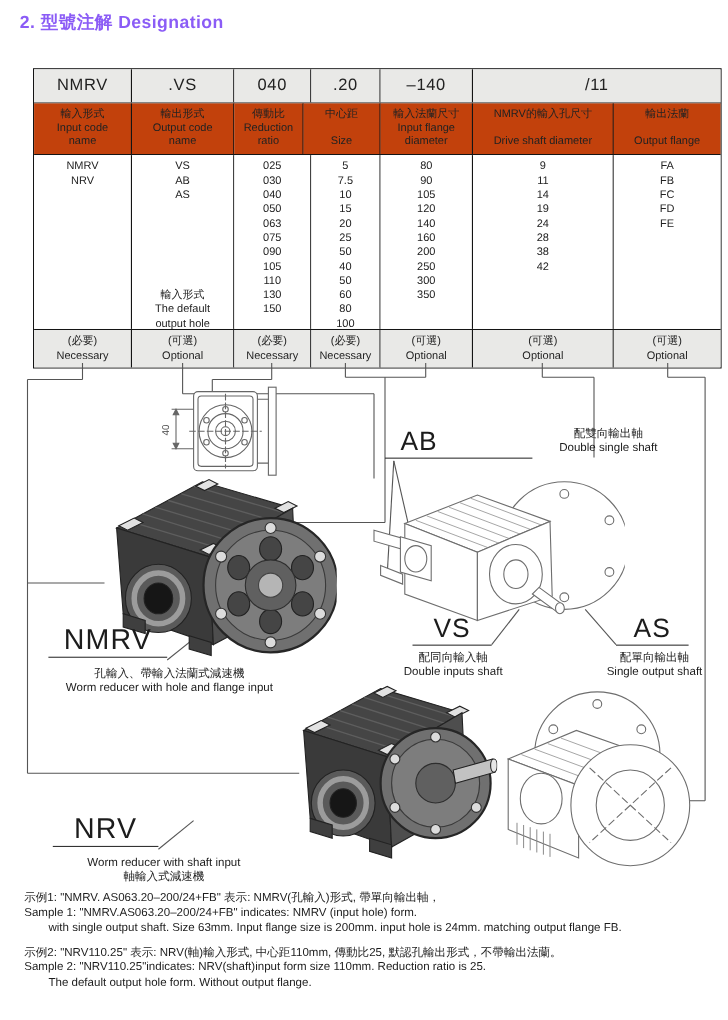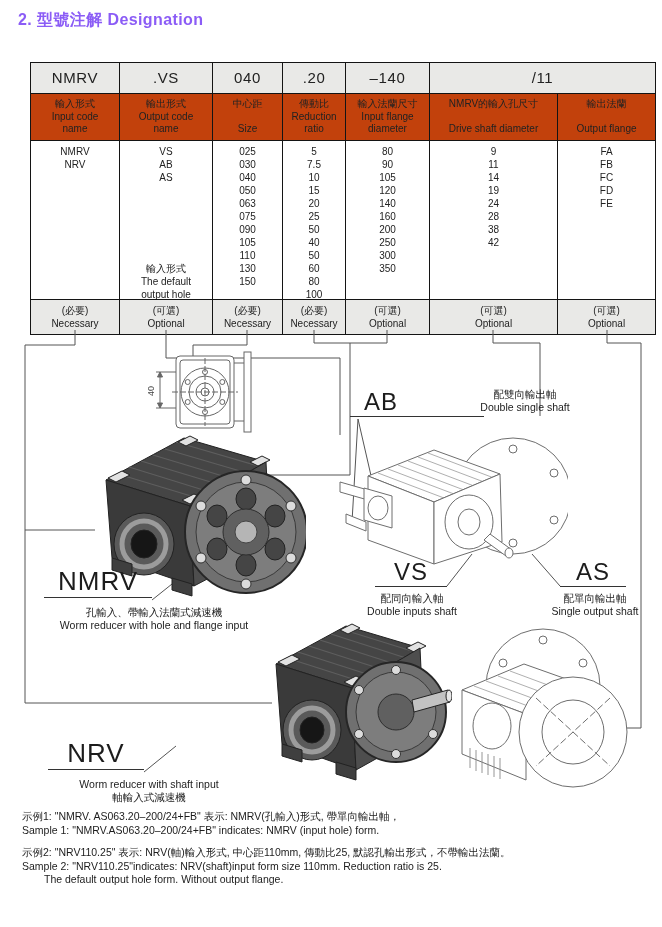--- a/index.html
+++ b/index.html
@@ -46,26 +46,26 @@
       <div class="tc c4">–140</div>
       <div class="tc c5">/11</div>
     </div>
     <div class="trow heads">
       <div class="tc c0">輸入形式
 Input code
 name</div>
       <div class="tc c1">輸出形式
 Output code
 name</div>
-      <div class="tc c2">中心距
-
-Size</div>
       <div class="tc c3">傳動比
 Reduction
 ratio</div>
+      <div class="tc c2">中心距
+
+Size</div>
       <div class="tc c4">輸入法蘭尺寸
 Input flange
 diameter</div>
       <div class="tc c5">NMRV的輸入孔尺寸
 
 Drive shaft diameter</div>
       <div class="tc">輸出法蘭
 
 Output flange</div>
     </div>
@@ -386,21 +386,21 @@
         <ellipse cx="125" cy="104" rx="54" ry="55"></ellipse>
         <ellipse cx="125" cy="104" rx="31" ry="32" fill="none"></ellipse>
         <line x1="88" y1="70" x2="162" y2="138" stroke-dasharray="7 3"></line>
         <line x1="162" y1="70" x2="88" y2="138" stroke-dasharray="7 3"></line>
       </g>
     </svg>
 
     <div class="biglabel" style="left:350px;top:58px;width:120px;padding-left:14px">
       <span class="code">AB</span>
     </div>
-    <div class="note" style="left:464px;top:58px;width:122px">
+    <div class="note" style="left:492px;top:58px;width:122px">
       <div>配雙向輸出軸</div>
       <div>Double single shaft</div>
     </div>
 
     <div class="biglabel" style="left:375px;top:228px;width:72px;text-align:center">
       <span class="code">VS</span>
     </div>
     <div class="note" style="left:352px;top:262px;width:120px">
       <div>配同向輸入軸</div>
       <div>Double inputs shaft</div>
@@ -427,18 +427,19 @@
     </div>
     <div class="note" style="left:18px;top:448px;width:262px">
       <div>Worm reducer with shaft input</div>
       <div>軸輸入式減速機</div>
     </div>
   </div>
 
   <div class="samples">
     <div>示例1: "NMRV. AS063.20–200/24+FB" 表示: NMRV(孔輸入)形式, 帶單向輸出軸，</div>
     <div>Sample 1: "NMRV.AS063.20–200/24+FB" indicates: NMRV (input hole) form.</div>
+    <div class="ind">with single output shaft. Size 63mm. Input flange size is 200mm. input hole is 24mm. matching output flange FB.</div>
     <div class="gap">示例2: "NRV110.25" 表示: NRV(軸)輸入形式, 中心距110mm, 傳動比25, 默認孔輸出形式，不帶輸出法蘭。</div>
     <div>Sample 2: "NRV110.25"indicates: NRV(shaft)input form size 110mm. Reduction  ratio is 25.</div>
     <div class="ind">The default output hole form. Without output flange.</div>
   </div>
 
 </div>
 
 </body></html>

